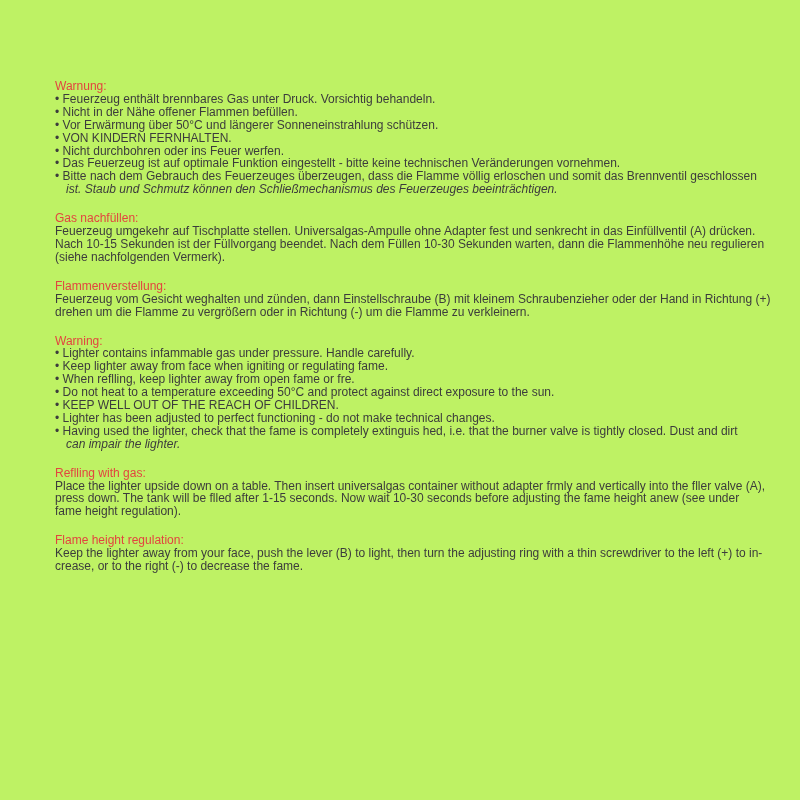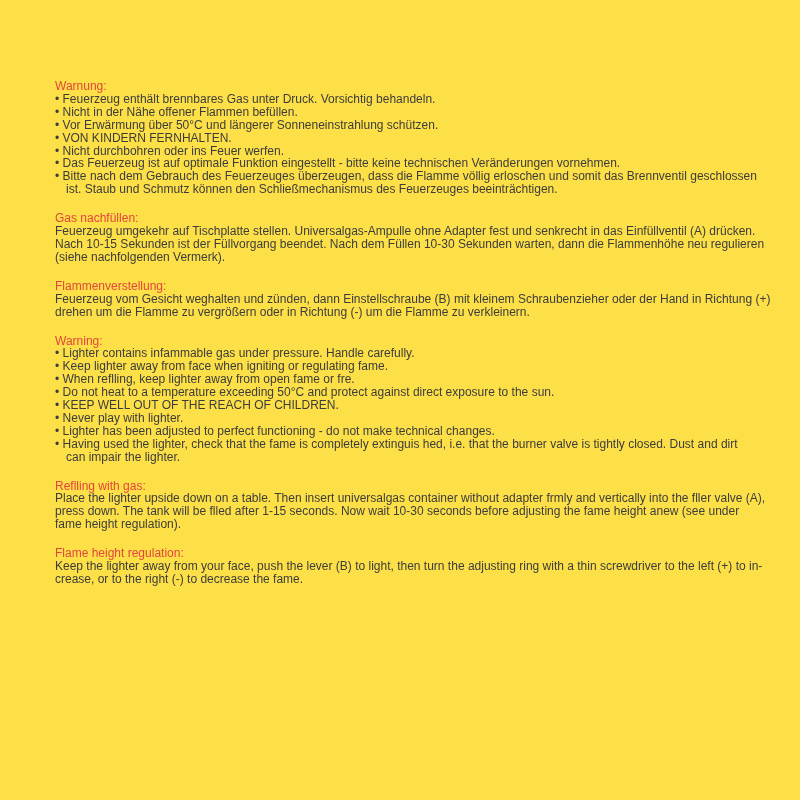--- a/index.html
+++ b/index.html
@@ -4,21 +4,21 @@
 <style>
   html, body {
     margin: 0;
     padding: 0;
     background: #ffffff;
   }
   .page {
     position: relative;
     width: 800px;
     height: 800px;
-    background: #fde047;
+    background: #bef264;
     overflow: hidden;
     font-family: "Liberation Sans", sans-serif;
   }
   .content {
     position: absolute;
     left: 55px;
     top: 80px;
     width: 710px;
     font-size: 12px;
     line-height: 12.9px;
@@ -30,20 +30,21 @@
   }
   .heading {
     color: #e2453f;
     white-space: nowrap;
   }
   .line {
     white-space: nowrap;
   }
   .cont {
     padding-left: 11px;
+    font-style: italic;
   }
 </style>
 </head>
 <body>
 
 <div class="page">
   <div class="content">
 
     <div class="section">
       <div class="heading">Warnung:</div>
@@ -70,21 +71,20 @@
       <div class="line">drehen um die Flamme zu vergrößern oder in Richtung (-) um die Flamme zu verkleinern.</div>
     </div>
 
     <div class="section">
       <div class="heading">Warning:</div>
       <div class="line">• Lighter contains infammable gas under pressure. Handle carefully.</div>
       <div class="line">• Keep lighter away from face when igniting or regulating fame.</div>
       <div class="line">• When reflling, keep lighter away from open fame or fre.</div>
       <div class="line">• Do not heat to a temperature exceeding 50°C and protect against direct exposure to the sun.</div>
       <div class="line">• KEEP WELL OUT OF THE REACH OF CHILDREN.</div>
-      <div class="line">• Never play with lighter.</div>
       <div class="line">• Lighter has been adjusted to perfect functioning - do not make technical changes.</div>
       <div class="line">• Having used the lighter, check that the fame is completely extinguis hed, i.e. that the burner valve is tightly closed. Dust and dirt</div>
       <div class="line cont">can impair the lighter.</div>
     </div>
 
     <div class="section">
       <div class="heading">Reflling with gas:</div>
       <div class="line">Place the lighter upside down on a table. Then insert universalgas container without adapter frmly and vertically into the fller valve (A),</div>
       <div class="line">press down. The tank will be flled after 1-15 seconds. Now wait 10-30 seconds before adjusting the fame height anew (see under</div>
       <div class="line">fame height regulation).</div>

